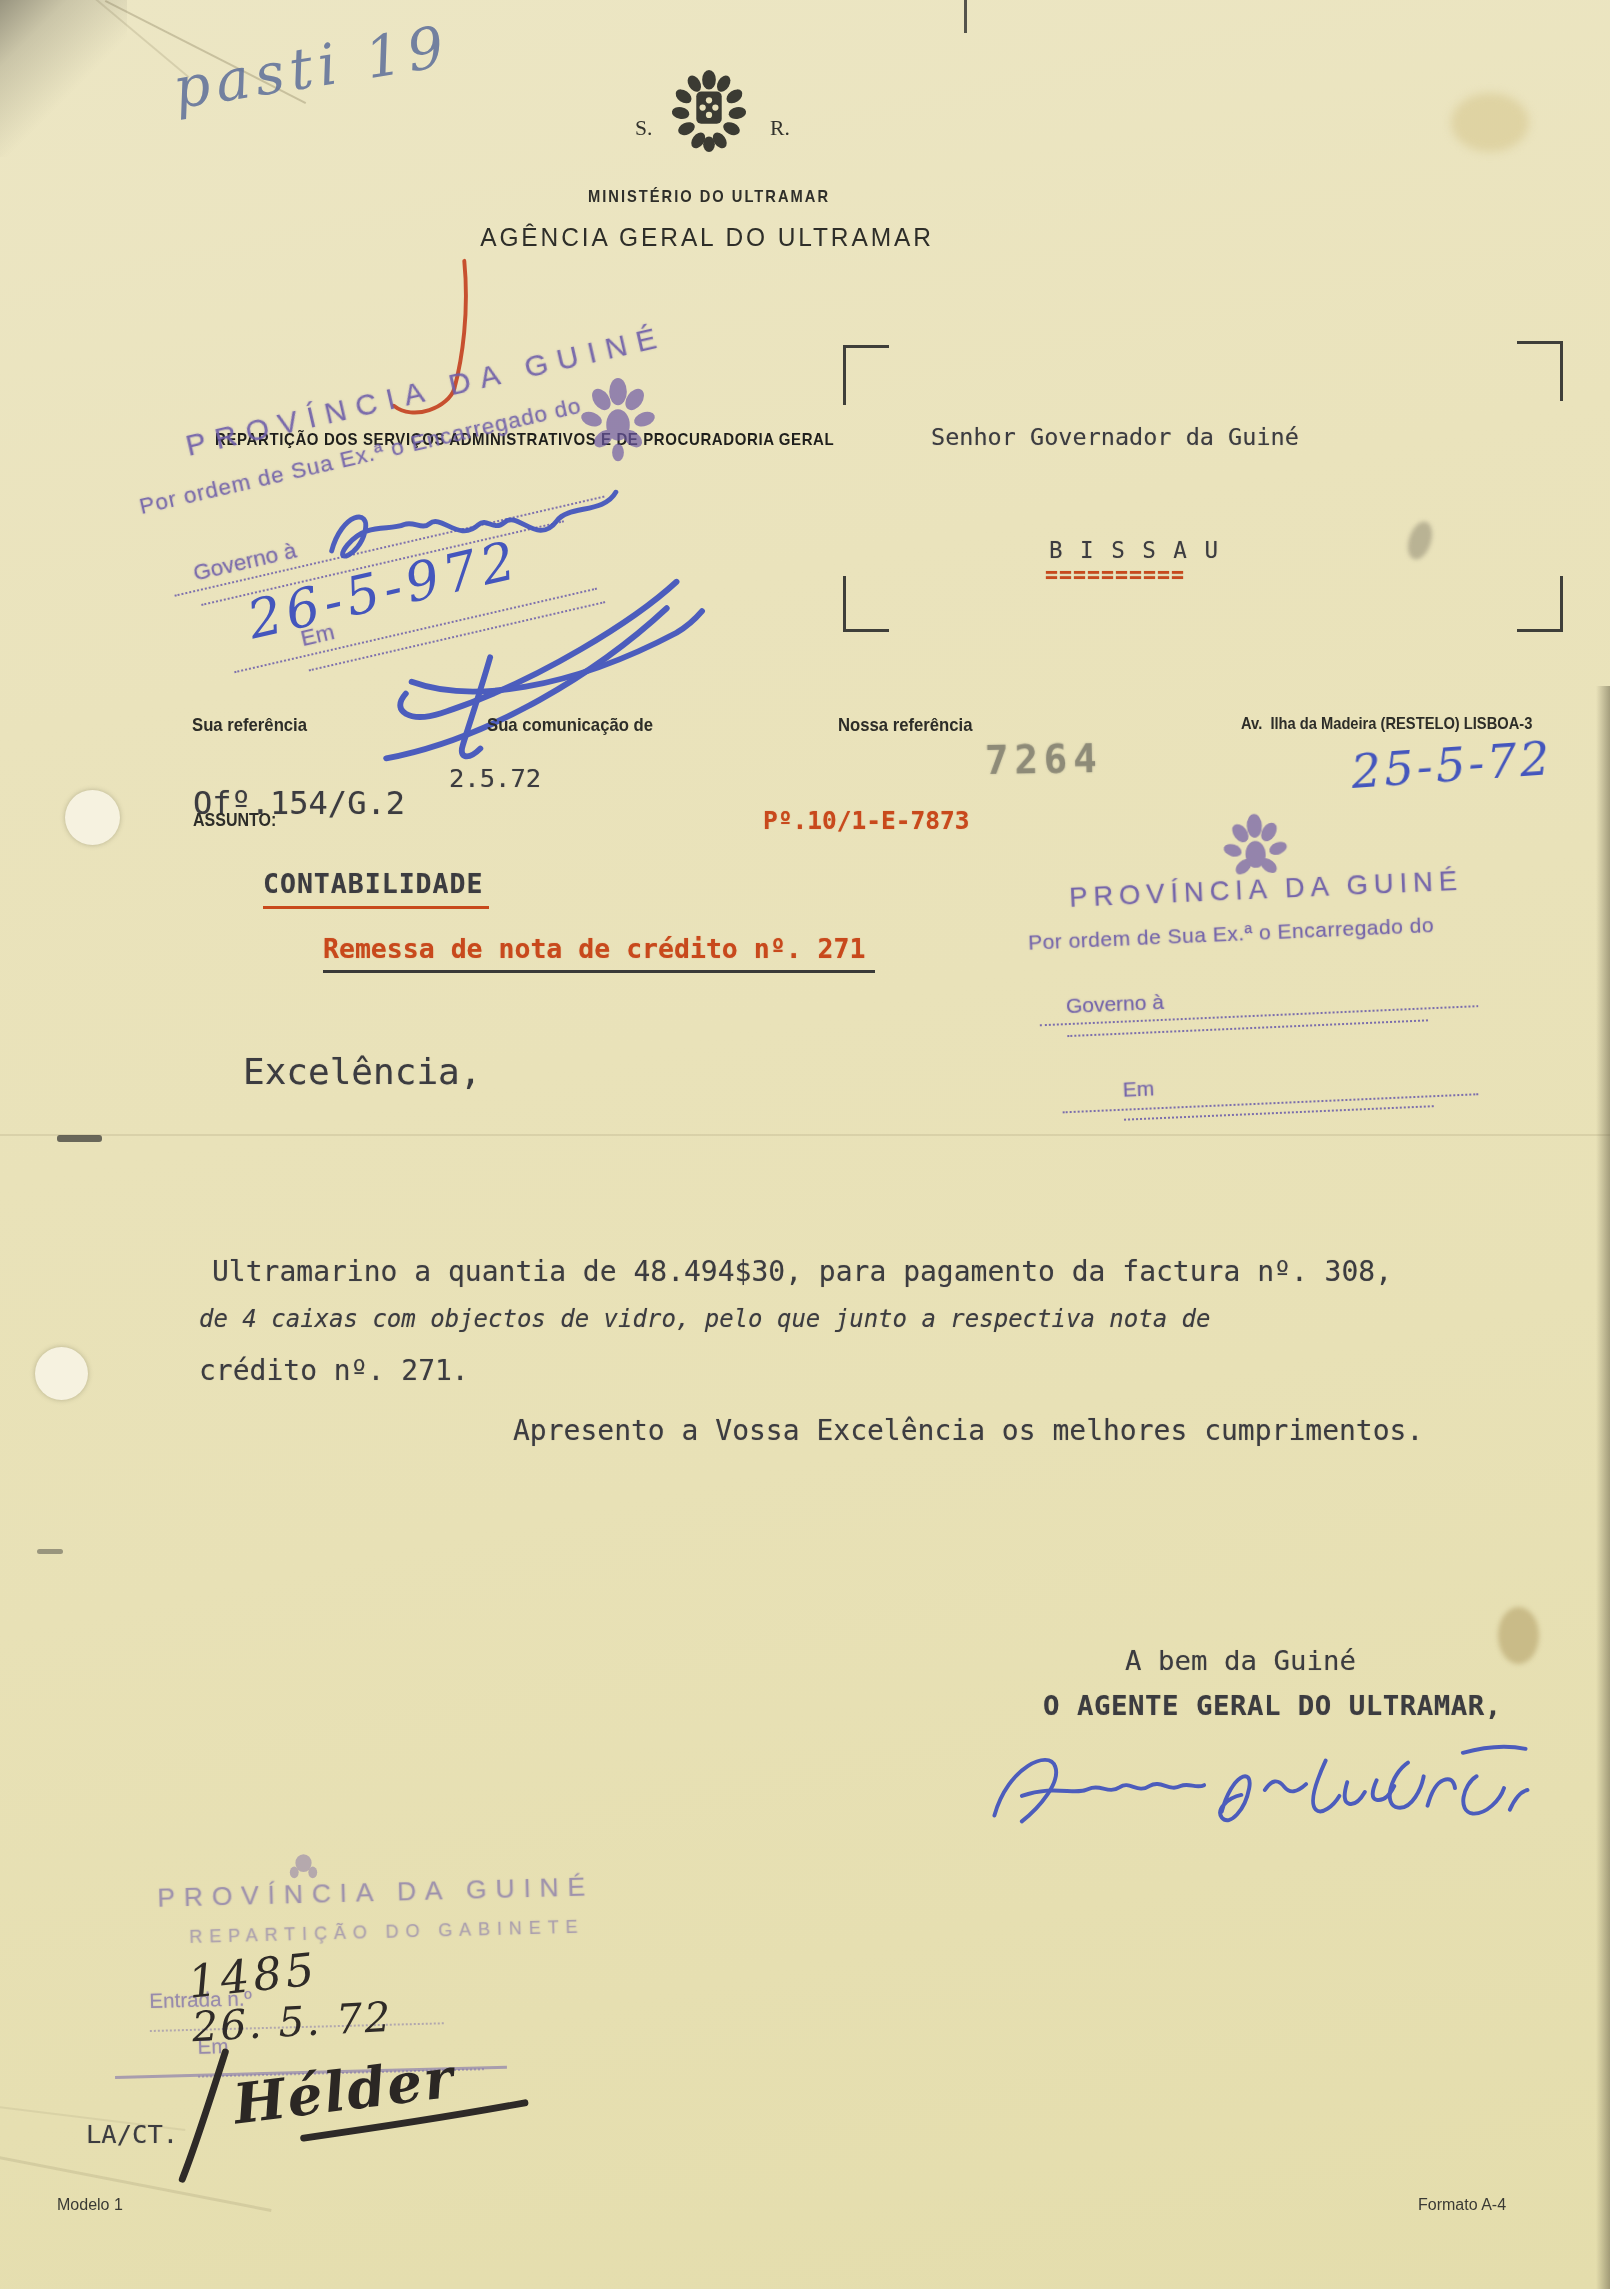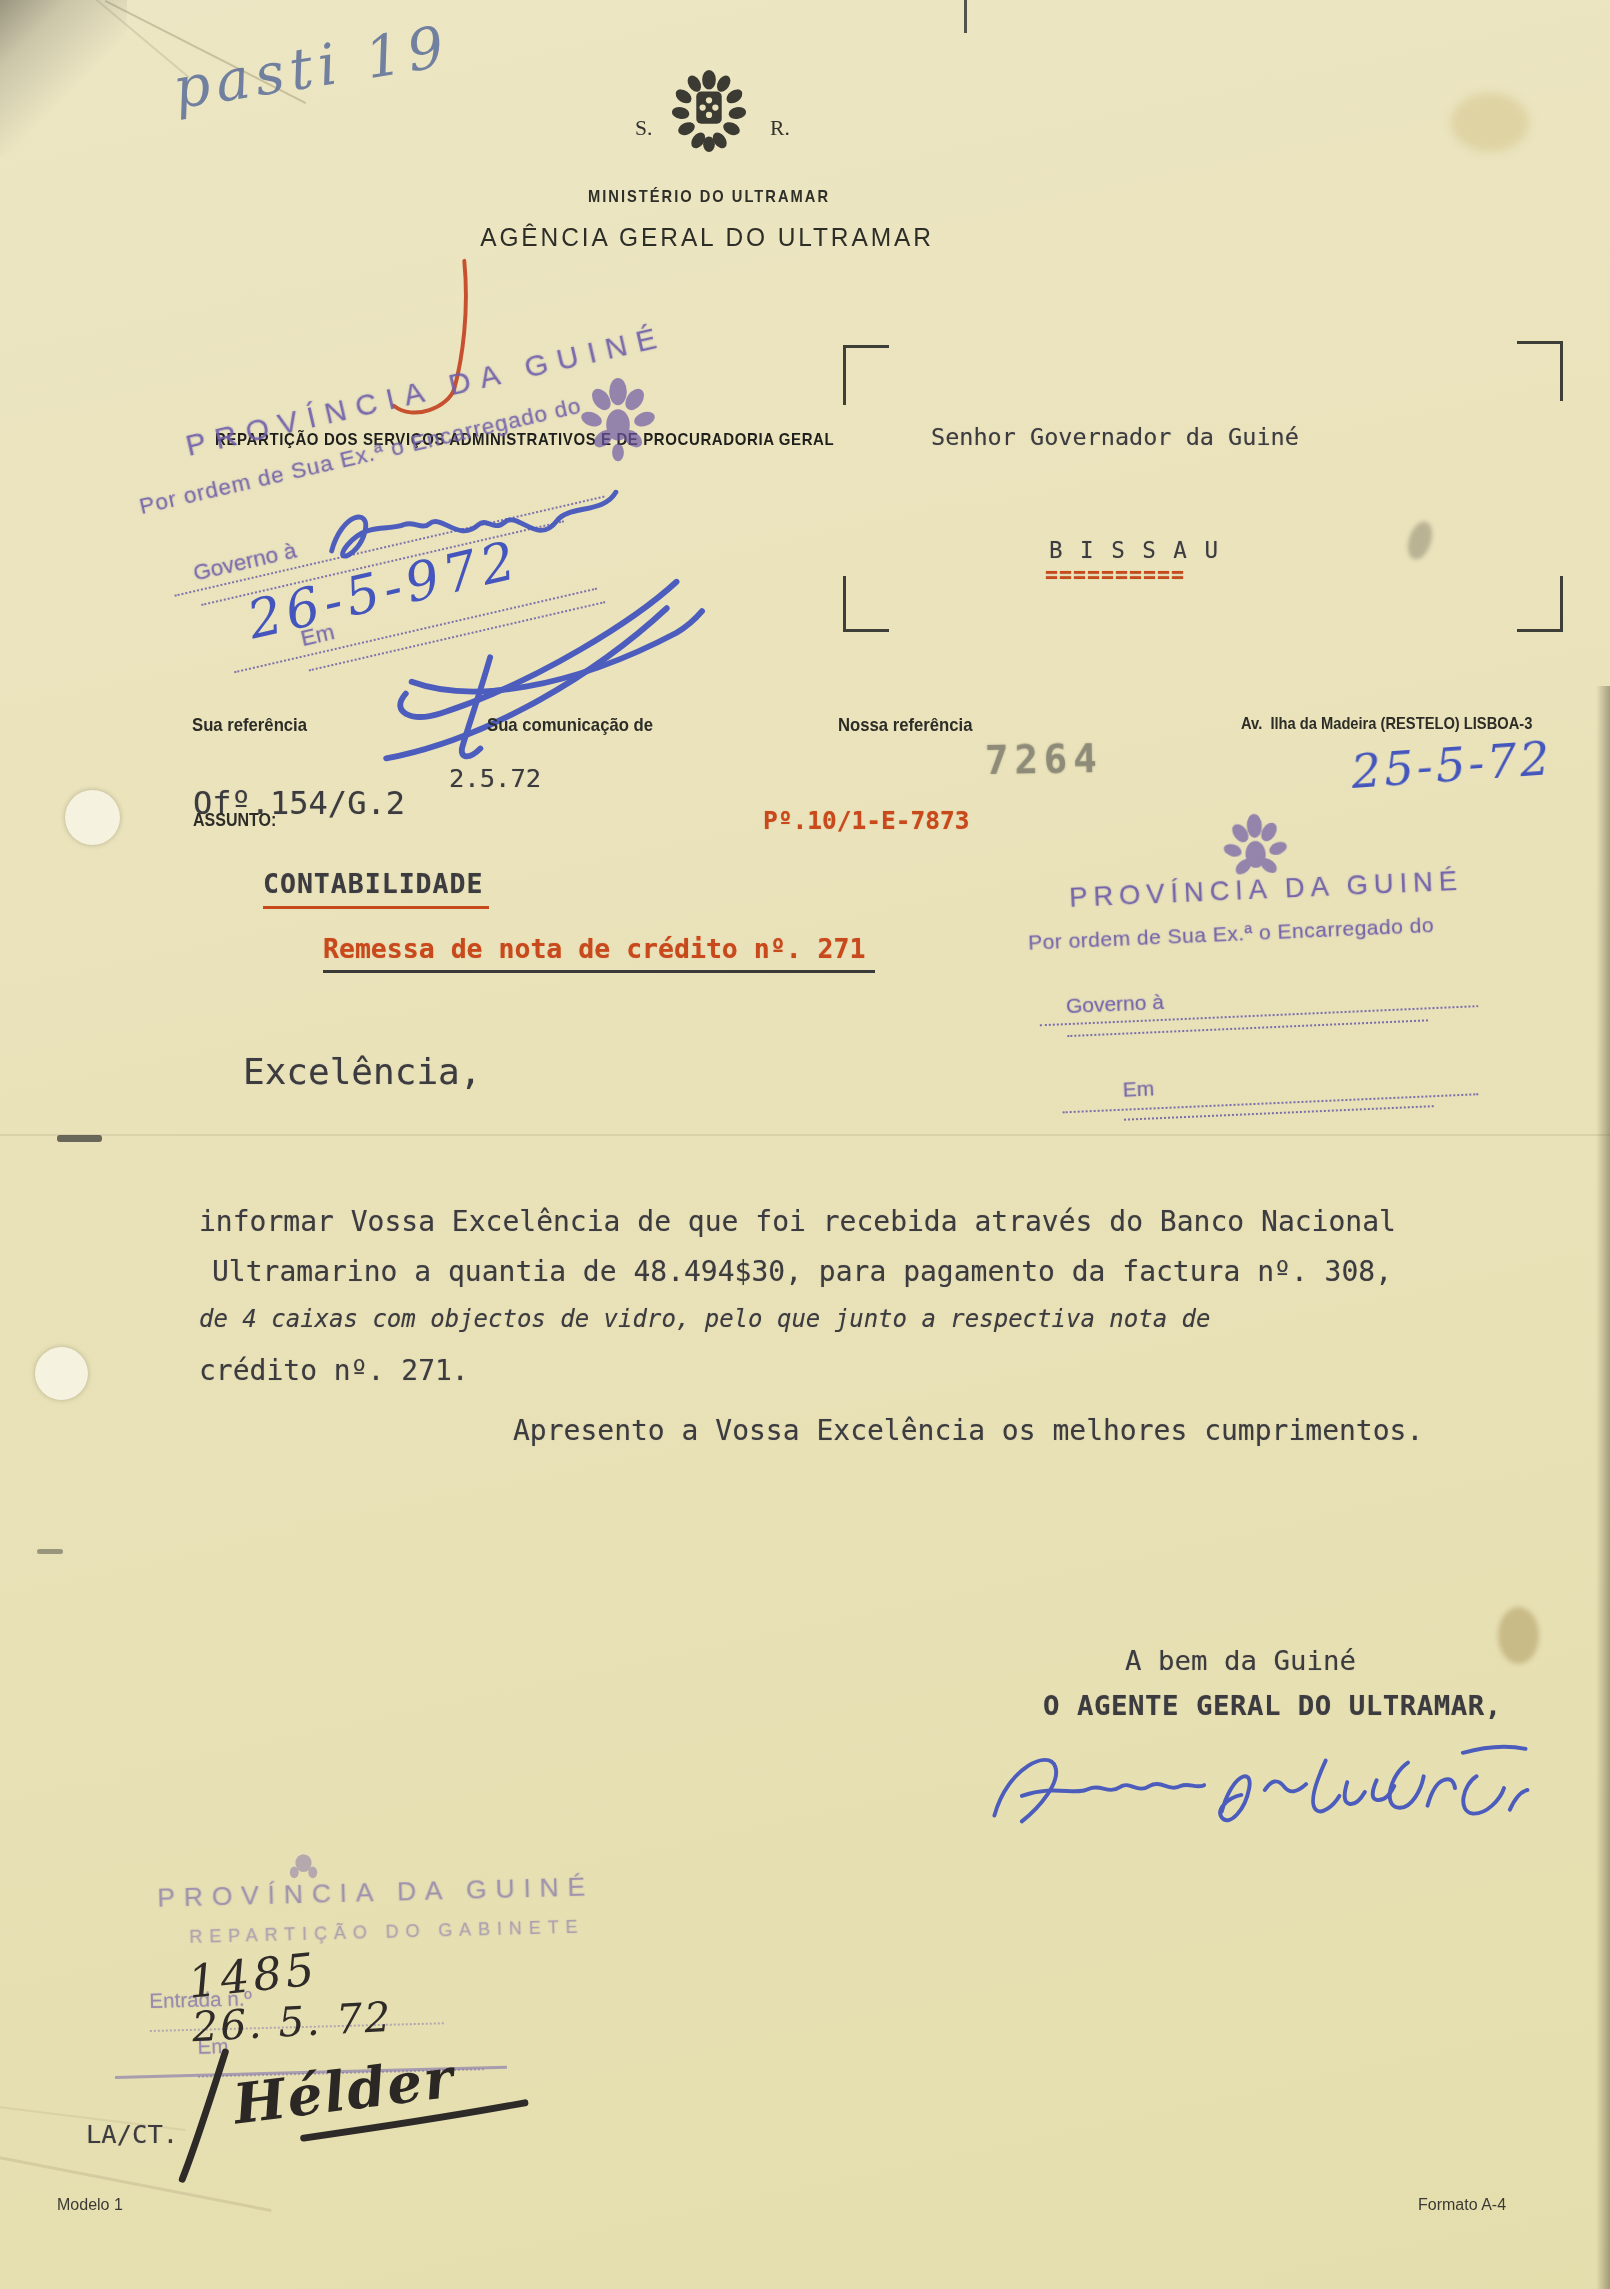--- a/index.html
+++ b/index.html
@@ -186,21 +186,20 @@
     <div class="abs" style="left:11.8px;top:202px;width:439px;border-bottom:2.9px dotted #7466ab;"></div>
     <div class="stampTxt" style="position:absolute;left:57px;top:235px;font-size:21px;">
       <span>Em</span>
       <span class="dots" style="width:310px;"></span>
     </div>
     <div class="abs" style="left:31px;top:290px;width:416px;border-bottom:2.9px dotted #7466ab;"></div>
   </div>
 
   <div class="abs mono" style="left:243px;top:1051px;font-size:36px;">Excelência,</div>
 
-  <div class="abs mono" style="left:199px;top:1205px;font-size:28px;">informar Vossa Excelência de que foi recebida através do Banco Nacional</div>
   <div class="abs mono" style="left:212px;top:1255px;font-size:28px;">Ultramarino a quantia de 48.494$30, para pagamento da factura nº. 308,</div>
   <div class="abs mono" style="left:199px;top:1305px;font-size:24px;font-style:italic;">de 4 caixas com objectos de vidro, pelo que junto a respectiva nota de</div>
   <div class="abs mono" style="left:199px;top:1354px;font-size:28px;">crédito nº. 271.</div>
   <div class="abs mono" style="left:513px;top:1414px;font-size:28px;">Apresento a Vossa Excelência os melhores cumprimentos.</div>
 
   <div class="abs mono" style="left:1125px;top:1645px;font-size:27.4px;">A bem da Guiné</div>
   <div class="abs mono" style="left:1043px;top:1690px;font-size:27.4px;font-weight:bold;letter-spacing:0.5px;">O AGENTE GERAL DO ULTRAMAR,</div>
 
   <div class="abs" style="left:965px;top:1733px;">
     <svg width="588" height="118" viewBox="0 0 600 120">

